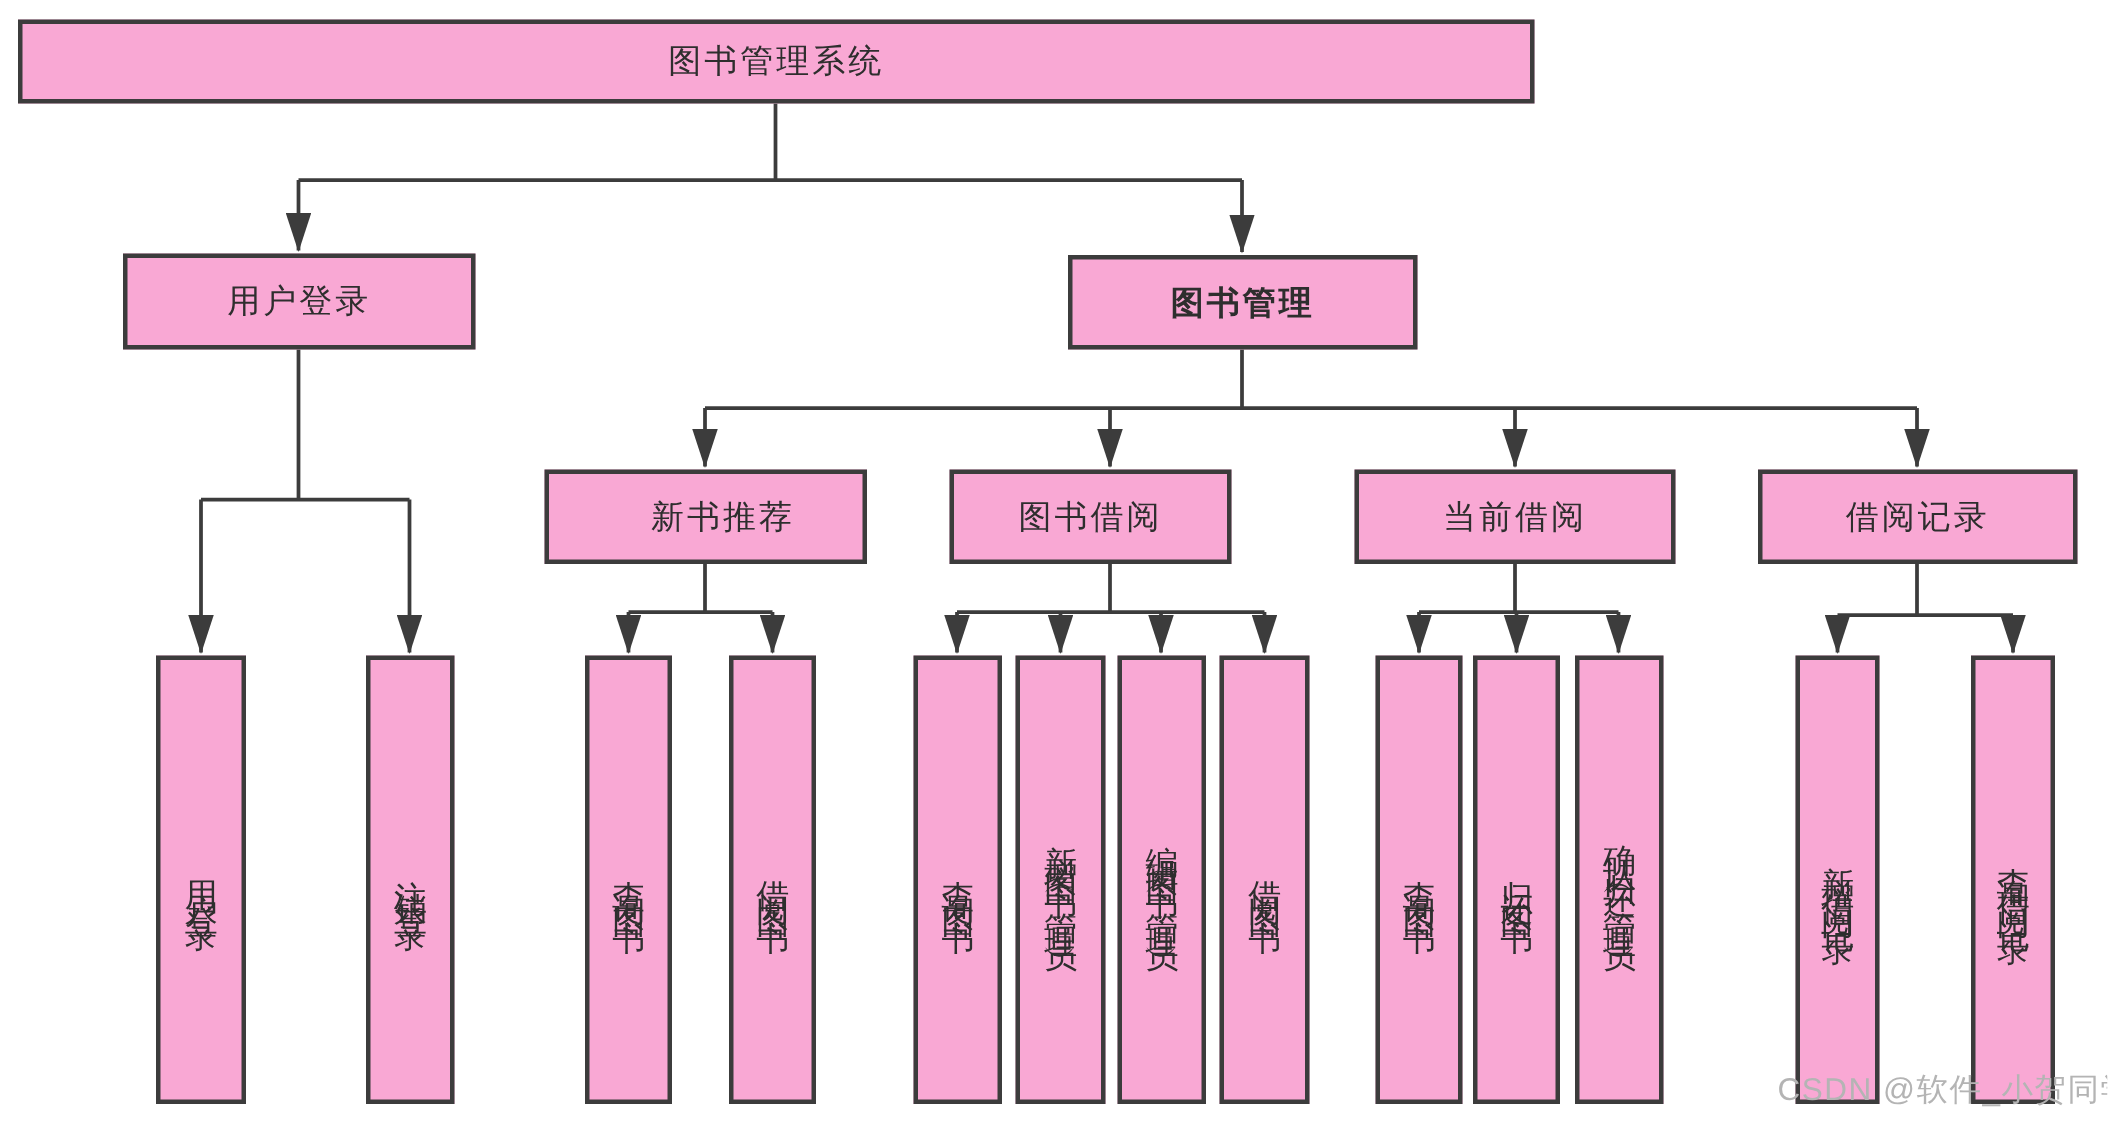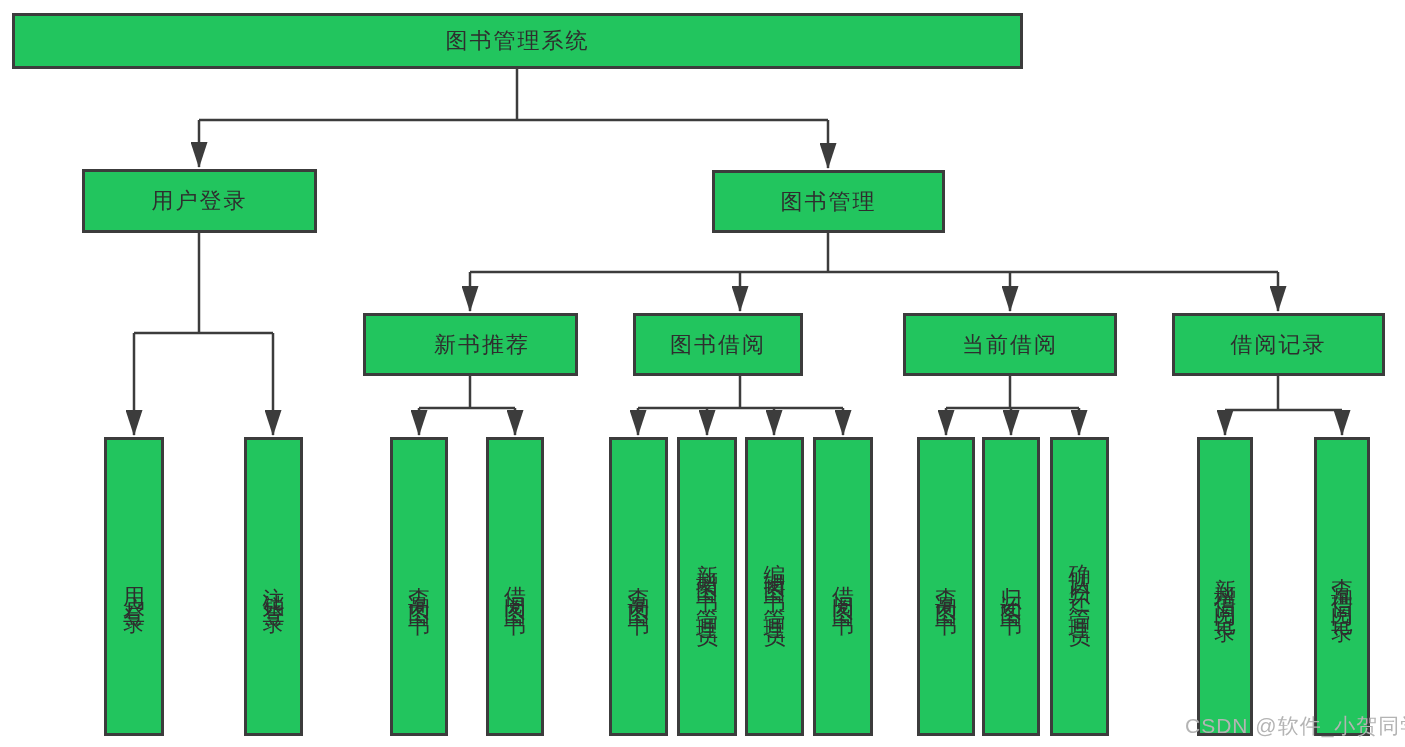--- a/index.html
+++ b/index.html
@@ -12,21 +12,21 @@
     overflow: hidden;
   }
   #connectors {
     position: absolute;
     left: 0; top: 0;
     width: 1405px; height: 747px;
   }
   .box {
     position: absolute;
     box-sizing: border-box;
-    background: #22c55e;
+    background: #f9a8d4;
     border: 3px solid #3c3c3c;
     display: flex;
     align-items: center;
     justify-content: center;
     color: #2e2e2e;
     font-size: 22px;
   }
   .hlabel {
     letter-spacing: 2px;
     white-space: nowrap;
@@ -108,28 +108,28 @@
     </g>
   </svg>
 
   <div class="box" style="left:12px; top:13px; width:1011px; height:56px;">
     <span class="hlabel">图书管理系统</span>
   </div>
 
   <div class="box" style="left:82px; top:169px; width:235px; height:64px;">
     <span class="hlabel">用户登录</span>
   </div>
-  <div class="box" style="left:712px; top:170px; width:233px; height:63px;">
+  <div class="box" style="left:712px; top:170px; width:233px; height:63px;font-weight:bold;">
     <span class="hlabel">图书管理</span>
   </div>
 
   <div class="box" style="left:363px; top:313px; width:215px; height:63px;padding-left:23px;">
     <span class="hlabel">新书推荐</span>
   </div>
-  <div class="box" style="left:633px; top:313px; width:170px; height:63px;">
+  <div class="box" style="left:633px; top:313px; width:188px; height:63px;">
     <span class="hlabel">图书借阅</span>
   </div>
   <div class="box" style="left:903px; top:313px; width:214px; height:63px;">
     <span class="hlabel">当前借阅</span>
   </div>
   <div class="box" style="left:1172px; top:313px; width:213px; height:63px;">
     <span class="hlabel">借阅记录</span>
   </div>
 
   <div class="box leaf" style="left:104px; width:60px;">

